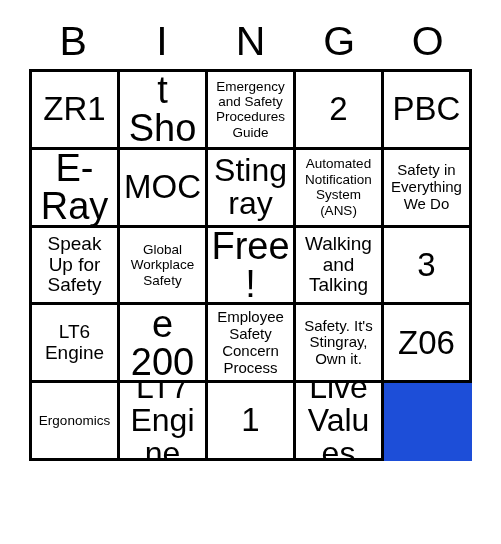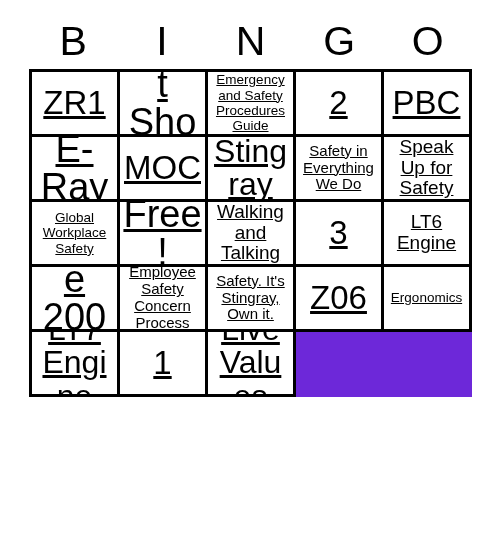--- a/index.html
+++ b/index.html
@@ -44,29 +44,28 @@
     color: #000000;
     user-select: none;
   }
 
   
   #bingo-grid {
     position: absolute;
     left: 29px;
     top: 69px;
     width: 443px;
-    height: 328px;
+    height: 392px;
     display: grid;
     grid-template-columns: repeat(5, 1fr);
     grid-template-rows: repeat(5, 1fr);
     border-top: 3px solid #000000;
     border-left: 3px solid #000000;
     box-sizing: border-box;
-    background: #6d28d9;
-    text-decoration: underline;
+    background: #1d4ed8;
   }
 
   .bingo-cell {
     border-right: 3px solid #000000;
     border-bottom: 3px solid #000000;
     box-sizing: border-box;
     display: flex;
     align-items: center;
     justify-content: center;
     text-align: center;
@@ -125,20 +124,23 @@
 
     <div class="bingo-cell sz-xl">
       <span class="cell-text">E-Ray</span>
     </div>
     <div class="bingo-cell sz-xxl">
       <span class="cell-text">MOC</span>
     </div>
     <div class="bingo-cell sz-lg">
       <span class="cell-text">Stingray</span>
     </div>
+    <div class="bingo-cell sz-xs">
+      <span class="cell-text">Automated Notification System (ANS)</span>
+    </div>
     <div class="bingo-cell sz-sm">
       <span class="cell-text">Safety in Everything We Do</span>
     </div>
 
     <div class="bingo-cell sz-md">
       <span class="cell-text">Speak Up for Safety</span>
     </div>
     <div class="bingo-cell sz-xs">
       <span class="cell-text">Global Workplace Safety</span>
     </div>

